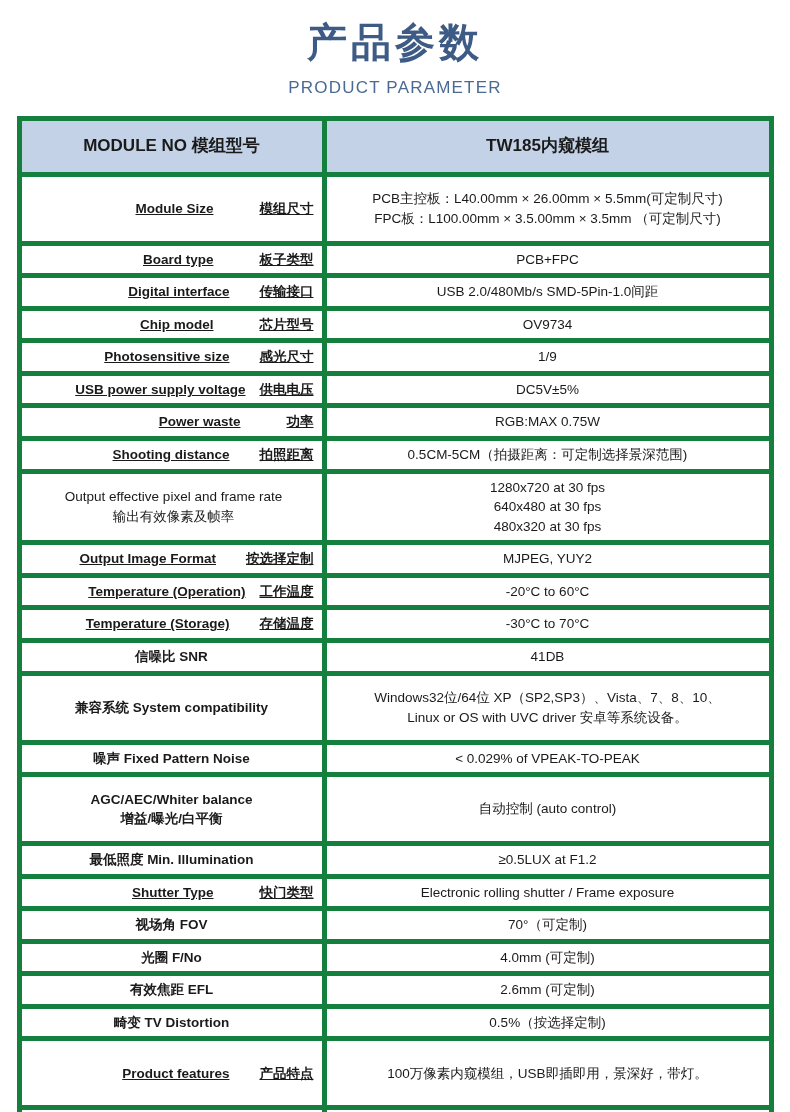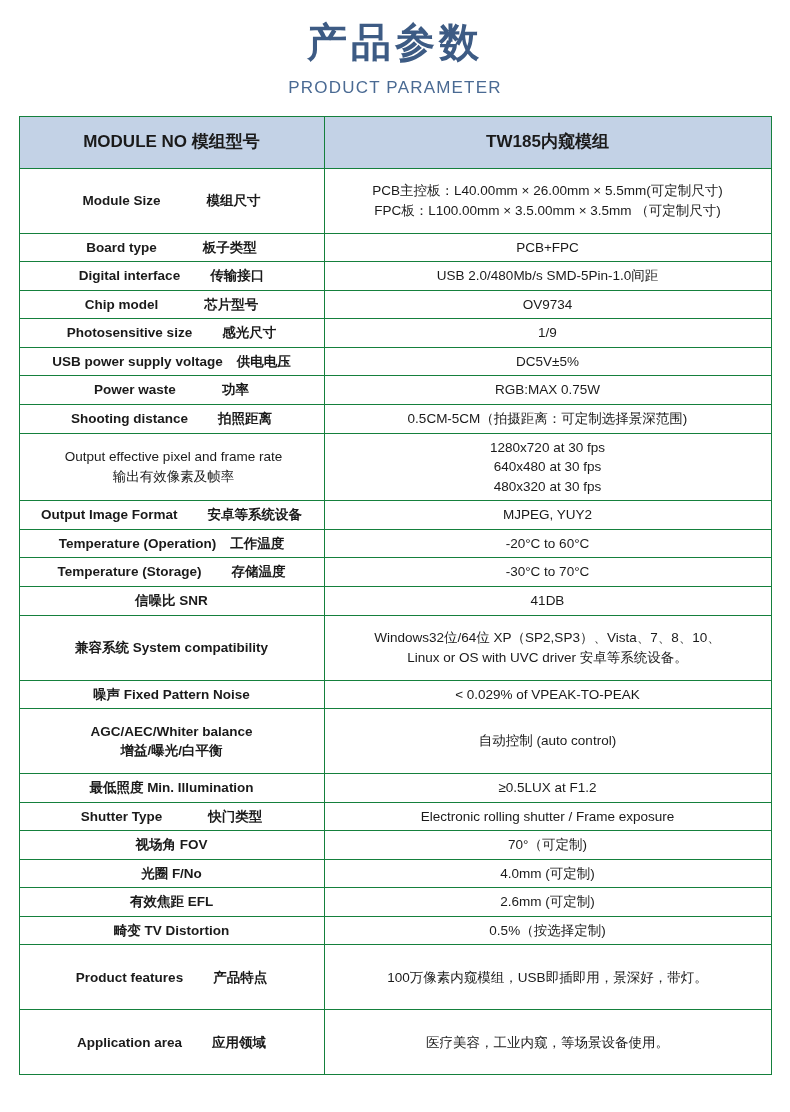--- a/index.html
+++ b/index.html
@@ -38,21 +38,21 @@
     margin-top: 12px;
     font-weight: normal;
   }
   table.spec {
     border-collapse: collapse;
     width: 752px;
     margin: 18px auto 0 auto;
     table-layout: fixed;
   }
   table.spec td {
-    border: 1px solid #15803d;
+    border: 5px solid #15803d;
     padding: 4px 8px;
     vertical-align: middle;
     font-size: 13.5px;
     line-height: 1.45;
   }
   col.c1 { width: 305px; }
   col.c2 { width: 447px; }
 
   tr.head td {
     background: #c3d2e6;
@@ -63,21 +63,22 @@
   tr.head td.lbl {
     text-align: center;
   }
   td.lbl {
     font-weight: bold;
     text-align: center;
     padding-left: 10px;
     padding-right: 10px;
   }
   td.lbl.two-col {
-    text-align: center;
+    text-align: right;
+    text-decoration: underline;
   }
   .lbl .gap-sm { display: inline-block; width: 14px; }
   .lbl .gap-md { display: inline-block; width: 30px; }
   .lbl .gap-lg { display: inline-block; width: 46px; }
   td.val {
     text-align: center;
     padding-left: 10px;
   }
   td.tall { height: 56px; }
   .sub { display: block; }
@@ -156,21 +157,21 @@
             <span class="sub">Output effective pixel and frame rate</span>
             <span class="sub">输出有效像素及帧率</span>
           </td>
           <td class="val">
             <span class="sub">1280x720 at 30 fps</span>
             <span class="sub">640x480 at 30 fps</span>
             <span class="sub">480x320 at 30 fps</span>
           </td>
         </tr>
         <tr>
-          <td class="lbl two-col"><span>Output Image Format</span><span class="gap-md"></span><span>安卓等系统设备</span></td>
+          <td class="lbl two-col"><span>Output Image Format</span><span class="gap-md"></span><span>按选择定制</span></td>
           <td class="val">
             <span class="sub">MJPEG, YUY2</span>
           </td>
         </tr>
         <tr>
           <td class="lbl two-col"><span>Temperature (Operation)</span><span class="gap-sm"></span><span>工作温度</span></td>
           <td class="val">
             <span class="sub">-20°C to 60°C</span>
           </td>
         </tr>

